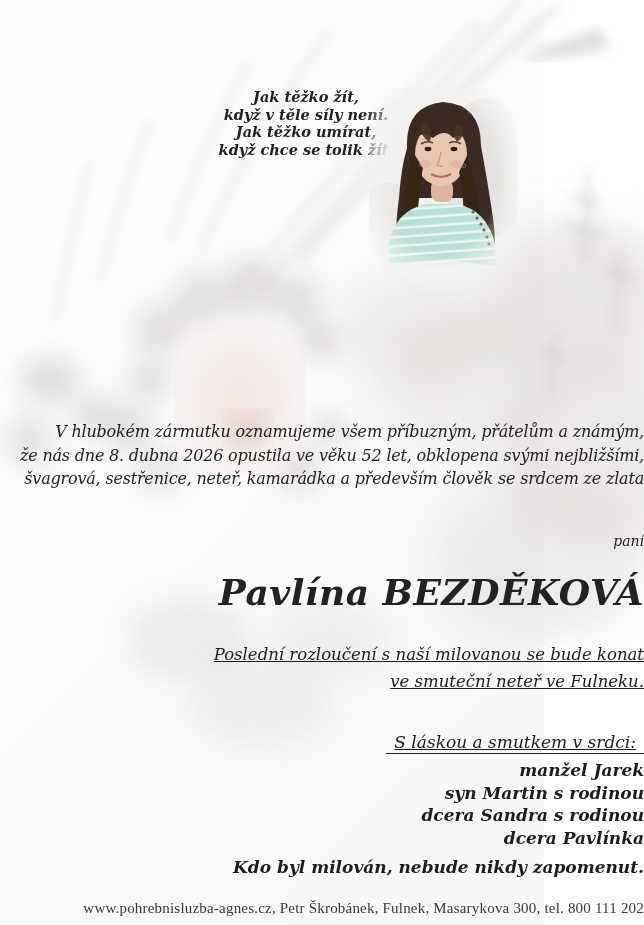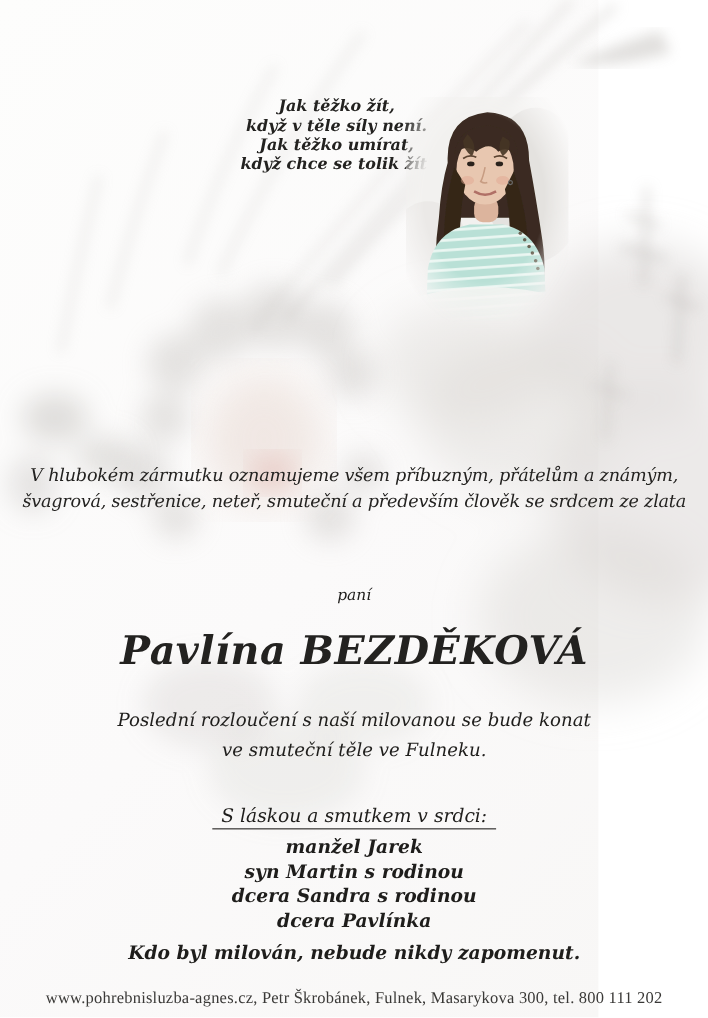--- a/index.html
+++ b/index.html
@@ -12,21 +12,21 @@
   .page {
     position: relative;
     width: 544px; height: 925px;
     background: linear-gradient(135deg, #fdfdfc 0%, #fbfafa 55%, #f8f7f6 100%);
     color: #1e1d1b;
   }
   .bg-art {
     position: absolute; inset: 0;
     pointer-events: none;
   }
-  .txt { position: absolute; left: 0; width: 644px; text-align: center; }
+  .txt { position: absolute; left: 0; width: 644px; text-align: right; }
 
   .poem {
     position: absolute; left: 186px; top: 88px; width: 240px;
     text-align: center;
     font-size: 14.5px; line-height: 17.5px;
     font-style: italic; font-weight: bold;
     color: #232220;
   }
 
   .photo {
@@ -47,28 +47,29 @@
   .name {
     top: 527px;
     font-style: italic; font-weight: bold;
     font-size: 36px; letter-spacing: 0.5px;
     color: #232220;
     margin-top: 44px;
   }
 
   .residence { top: 590px; font-style: italic; font-weight: bold; font-size: 17px; }
 
-  .funeral { top: 641px; font-style: italic; font-size: 16.5px; line-height: 27px; }
+  .funeral { top: 641px; font-style: italic; font-size: 16.5px; line-height: 27px; text-decoration: underline; }
   .funeral .bold-line { font-weight: bold; font-size: 18px; }
 
   .mourners-heading { top: 732px; font-style: italic; font-size: 17px; }
   .mourners-heading span {
     display: inline-block;
     border-bottom: 1.6px solid #232220;
     padding: 0 8px 1px 8px;
+    text-decoration: underline;
   }
 
   .members { top: 759px; font-style: italic; font-weight: bold; font-size: 17px; line-height: 22.5px; }
 
   .quote { top: 857px; font-style: italic; font-weight: bold; font-size: 17px; }
 
   .footer {
     top: 900px;
     font-family: "Liberation Serif", serif;
     font-size: 15px; letter-spacing: 0.2px;
@@ -208,29 +209,30 @@
       </g>
 
       <circle cx="95" cy="78" r="1.8" fill="none" stroke="#6b6b6b" stroke-width="1"></circle>
 
       <ellipse cx="74" cy="205" rx="90" ry="32" fill="#f4f3f1" opacity="0.85"></ellipse>
     </g>
   </svg>
 
   <div class="txt announcement">
     <div>V hlubokém zármutku oznamujeme všem příbuzným, přátelům a známým,</div>
-    <div>švagrová, sestřenice, neteř, smuteční a především člověk se srdcem ze zlata</div>
+    <div>že nás dne 8. dubna 2026 opustila ve věku 52 let, obklopena svými nejbližšími,</div>
+    <div>švagrová, sestřenice, neteř, kamarádka a především člověk se srdcem ze zlata</div>
   </div>
 
   <div class="txt salutation">paní</div>
   <div class="txt name">Pavlína BEZDĚKOVÁ</div>
 
   <div class="txt funeral">
     <div>Poslední rozloučení s naší milovanou se bude konat</div>
-    <div>ve smuteční těle ve Fulneku.</div>
+    <div>ve smuteční neteř ve Fulneku.</div>
   </div>
 
   <div class="txt mourners-heading">
     <span>S láskou a smutkem v srdci:</span>
   </div>
   <div class="txt quote">Kdo byl milován, nebude nikdy zapomenut.</div>
 
   <div class="txt members">
     <div>manžel Jarek</div>
     <div>syn Martin s rodinou</div>

